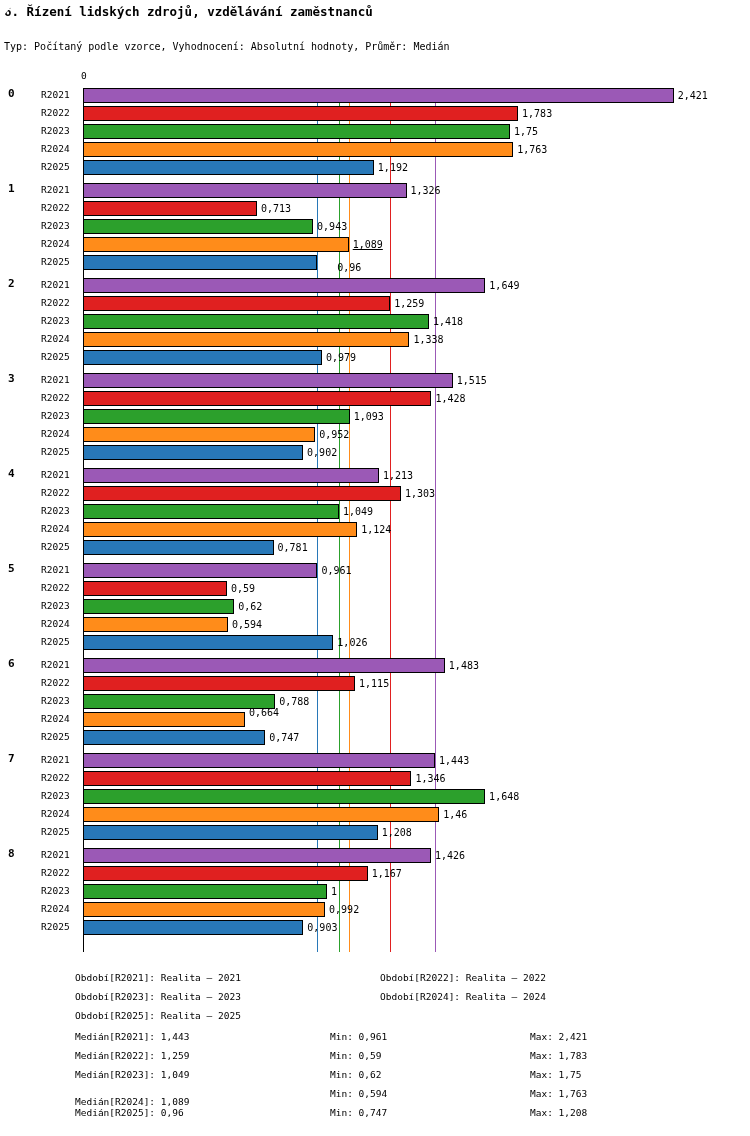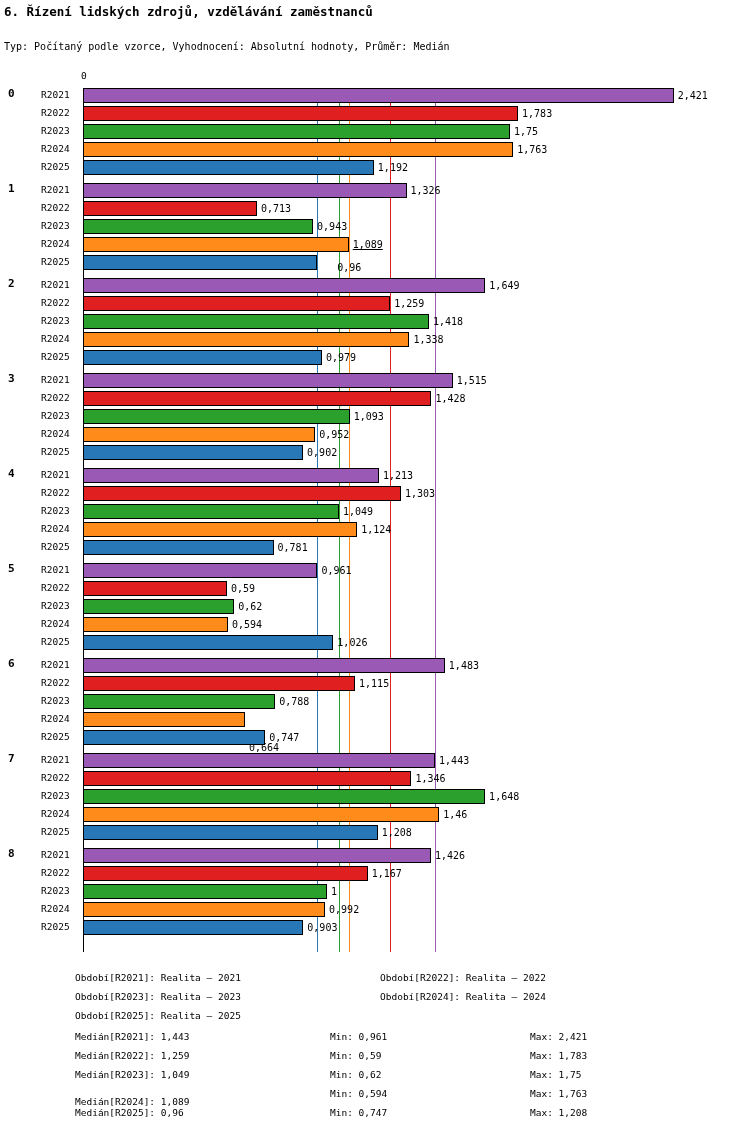--- a/index.html
+++ b/index.html
@@ -7,20 +7,21 @@
     margin: 0; padding: 0;
     width: 750px; height: 1136px;
     background: #ffffff;
     font-family: "DejaVu Sans Mono", "Liberation Mono", monospace;
   }
   #page {
     position: relative;
     width: 750px;
     height: 1136px;
     overflow: hidden;
+    border-radius: 31px;
   }
   .title1 {
     position: absolute; left: 4px; top: 4px;
     font-size: 12.5px; font-weight: bold; color: #000;
     white-space: nowrap;
   }
   .title2 {
     position: absolute; left: 4px; top: 22px;
     font-size: 12.5px; font-weight: bold; color: #000;
     white-space: nowrap;
@@ -205,21 +206,21 @@
     <div class="bar" title="R2021: 1,483" style="left: 83px; top: 658px; width: 361.852px; background: rgb(155, 89, 182);"></div>
     <div class="bar-value" style="left: 448.852px; top: 658px;">1,483</div>
     <div class="row-label" style="left: 41px; top: 677px;">R2022</div>
     <div class="bar" title="R2022: 1,115" style="left: 83px; top: 676px; width: 272.06px; background: rgb(224, 32, 32);"></div>
     <div class="bar-value" style="left: 359.06px; top: 676px;">1,115</div>
     <div class="row-label" style="left: 41px; top: 695px;">R2023</div>
     <div class="bar" title="R2023: 0,788" style="left: 83px; top: 694px; width: 192.272px; background: rgb(44, 160, 44);"></div>
     <div class="bar-value" style="left: 279.272px; top: 694px;">0,788</div>
     <div class="row-label" style="left: 41px; top: 713px;">R2024</div>
     <div class="bar" title="R2024: 0,664" style="left: 83px; top: 712px; width: 162.016px; background: rgb(255, 140, 26);"></div>
-    <div class="bar-value" style="left: 249.016px; top: 740px; text-align: right;">0,664</div>
+    <div class="bar-value" style="left: 249.016px; top: 705px; text-align: right;">0,664</div>
     <div class="row-label" style="left: 41px; top: 731px;">R2025</div>
     <div class="bar" title="R2025: 0,747" style="left: 83px; top: 730px; width: 182.268px; background: rgb(40, 120, 184);"></div>
     <div class="bar-value" style="left: 269.268px; top: 730px;">0,747</div>
     <div class="grp-index" style="left: 8px; top: 752px;">7</div>
     <div class="row-label" style="left: 41px; top: 754px;">R2021</div>
     <div class="bar" title="R2021: 1,443" style="left: 83px; top: 753px; width: 352.092px; background: rgb(155, 89, 182);"></div>
     <div class="bar-value" style="left: 439.092px; top: 753px;">1,443</div>
     <div class="row-label" style="left: 41px; top: 772px;">R2022</div>
     <div class="bar" title="R2022: 1,346" style="left: 83px; top: 771px; width: 328.424px; background: rgb(224, 32, 32);"></div>
     <div class="bar-value" style="left: 415.424px; top: 771px;">1,346</div>

